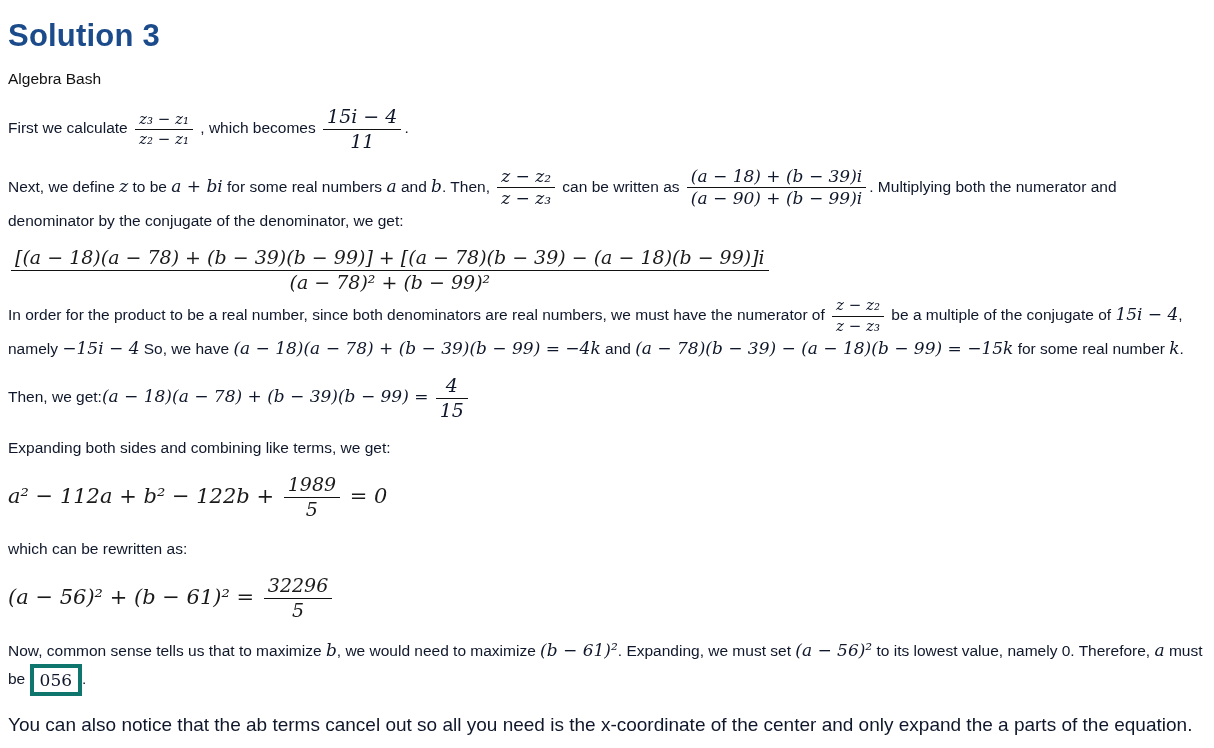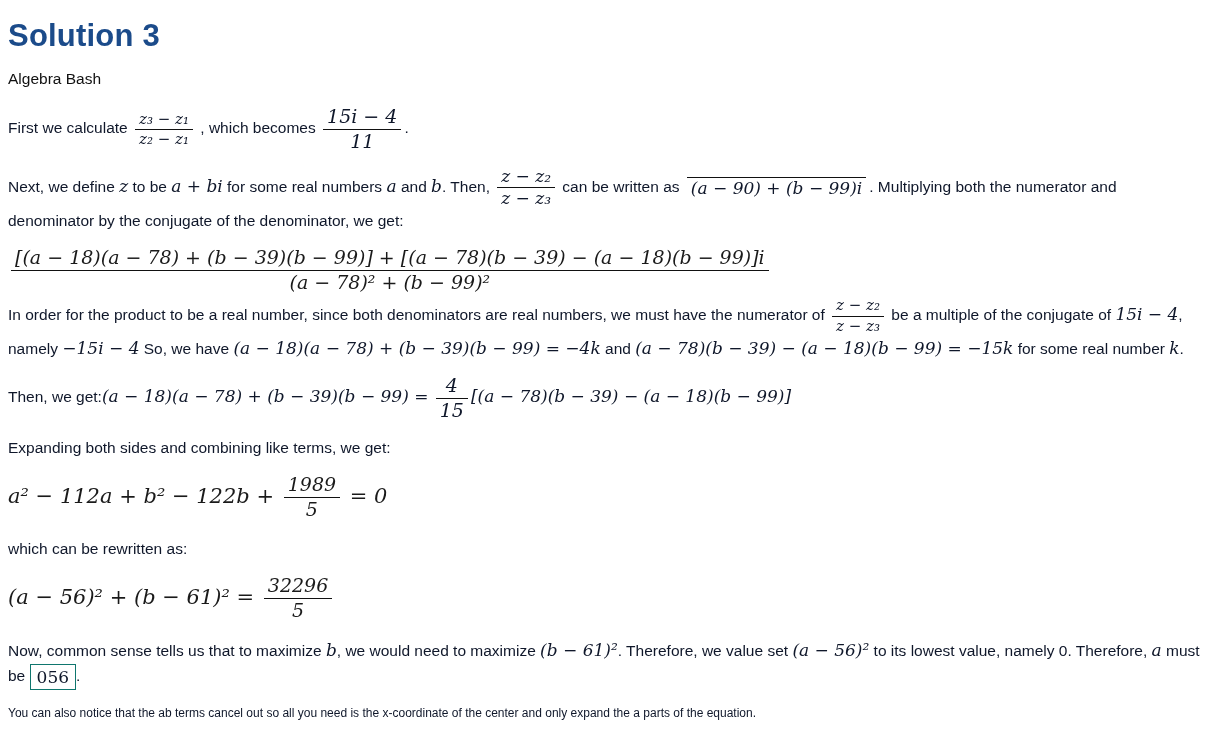--- a/index.html
+++ b/index.html
@@ -64,37 +64,37 @@
     padding: 1px 4px 0 4px;
   }
   .frac.sm { font-size: 15px; }
   .frac.md { font-size: 17px; }
   .frac.lg { font-size: 19px; }
   .bigfrac-block {
     margin: 6px 0 4px 0;
   }
   .boxed {
     display: inline-block;
-    border: 1px solid #0f766e;
+    border: 4px solid #0f766e;
     padding: 1px 6px;
     font-family: "DejaVu Serif", "Liberation Serif", serif;
     font-style: normal;
     font-size: 17px;
     line-height: 1.3;
     vertical-align: middle;
   }
   .eqline {
     font-family: "DejaVu Serif", "Liberation Serif", serif;
     font-style: italic;
     font-size: 21px;
     margin: 10px 0 16px 0;
     white-space: nowrap;
   }
   .lastline {
-    font-size: 12px;
+    font-size: 19px;
     margin-top: 8px;
   }
 </style>
 </head>
 <body>
 
 <div class="page">
 
   <h1 class="solution-title">Solution 3</h1>
 
@@ -121,20 +121,21 @@
     <span>for some real numbers</span>
     <span class="math">a</span>
     <span>and</span>
     <span class="math">b</span><span>. Then,</span>
     <span class="frac md">
       <span class="num">z − z₂</span>
       <span class="den">z − z₃</span>
     </span>
     <span>can be written as</span>
     <span class="frac md">
+      <span class="num">(a − 18) + (b − 39)i</span>
       <span class="den">(a − 90) + (b − 99)i</span>
     </span><span>. Multiplying both the numerator and denominator by the conjugate of the denominator, we get:</span>
   </div>
 
   <div class="bigfrac-block">
     <span class="frac lg">
       <span class="num">[(a − 18)(a − 78) + (b − 39)(b − 99)] + [(a − 78)(b − 39) − (a − 18)(b − 99)]i</span>
       <span class="den">(a − 78)² + (b − 99)²</span>
     </span>
   </div>
@@ -154,21 +155,21 @@
     <span class="math">(a − 78)(b − 39) − (a − 18)(b − 99) = −15k</span>
     <span>for some real number</span>
     <span class="math">k</span><span>.</span>
   </div>
 
   <div class="para">
     <span>Then, we get:</span><span class="math">(a − 18)(a − 78) + (b − 39)(b − 99) =</span>
     <span class="frac lg">
       <span class="num">4</span>
       <span class="den">15</span>
-    </span><span class="math">[(a − 78)(b − 39) − (a − 18)(b − 99)]</span>
+    </span>
   </div>
 
   <div class="para">Expanding both sides and combining like terms, we get:</div>
 
   <div class="eqline">
     <span>a² − 112a + b² − 122b +</span>
     <span class="frac lg">
       <span class="num">1989</span>
       <span class="den">5</span>
     </span>
@@ -181,21 +182,21 @@
     <span>(a − 56)² + (b − 61)² =</span>
     <span class="frac lg">
       <span class="num">32296</span>
       <span class="den">5</span>
     </span>
   </div>
 
   <div class="para">
     <span>Now, common sense tells us that to maximize</span>
     <span class="math">b</span><span>, we would need to maximize</span>
-    <span class="math">(b − 61)²</span><span>. Therefore, we value set</span>
+    <span class="math">(b − 61)²</span><span>. Expanding, we must set</span>
     <span class="math">(a − 56)²</span>
     <span>to its lowest value, namely 0. Therefore,</span>
     <span class="math">a</span>
     <span>must be</span>
     <span class="boxed">056</span><span>.</span>
   </div>
 
   <div class="para lastline">You can also notice that the ab terms cancel out so all you need is the x-coordinate of the center and only expand the a parts of the equation.</div>
 
 </div>

